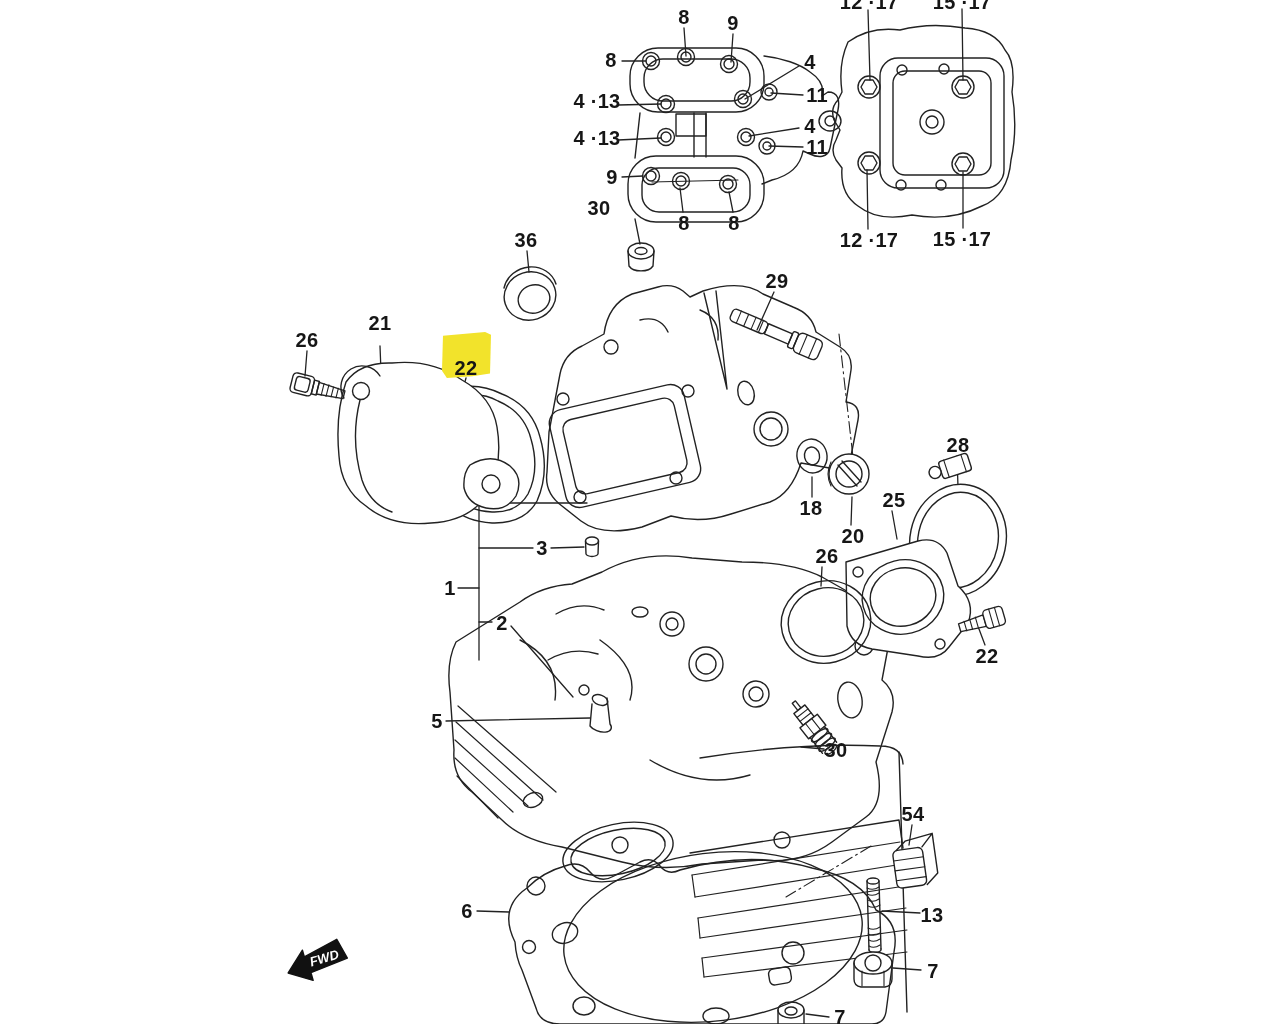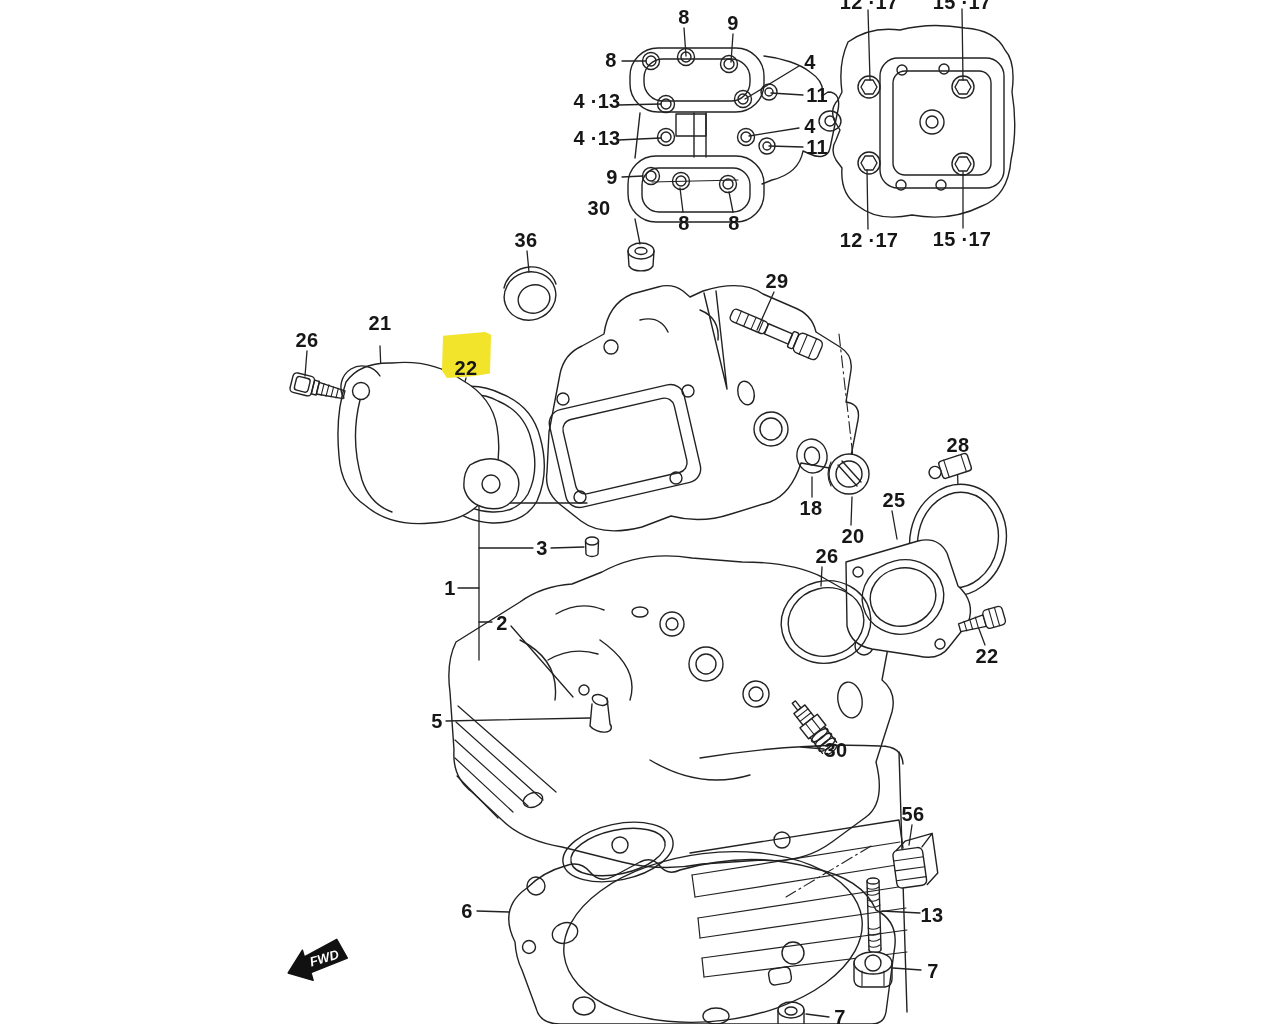--- a/index.html
+++ b/index.html
@@ -357,16 +357,16 @@
 <div class="plabel" style="left:894px;top:500px">25</div>
 <div class="plabel" style="left:827px;top:556px">26</div>
 <div class="plabel" style="left:958px;top:445px">28</div>
 <div class="plabel" style="left:987px;top:656px">22</div>
 <div class="plabel" style="left:450px;top:588px">1</div>
 <div class="plabel" style="left:502px;top:623px">2</div>
 <div class="plabel" style="left:542px;top:548px">3</div>
 <div class="plabel" style="left:437px;top:721px">5</div>
 <div class="plabel" style="left:836px;top:750px">30</div>
 <div class="plabel" style="left:467px;top:911px">6</div>
-<div class="plabel" style="left:913px;top:814px">56</div>
+<div class="plabel" style="left:913px;top:814px">54</div>
 <div class="plabel" style="left:932px;top:915px">13</div>
 <div class="plabel" style="left:933px;top:971px">7</div>
 <div class="plabel" style="left:840px;top:1017px">7</div>
 
 </body></html>

